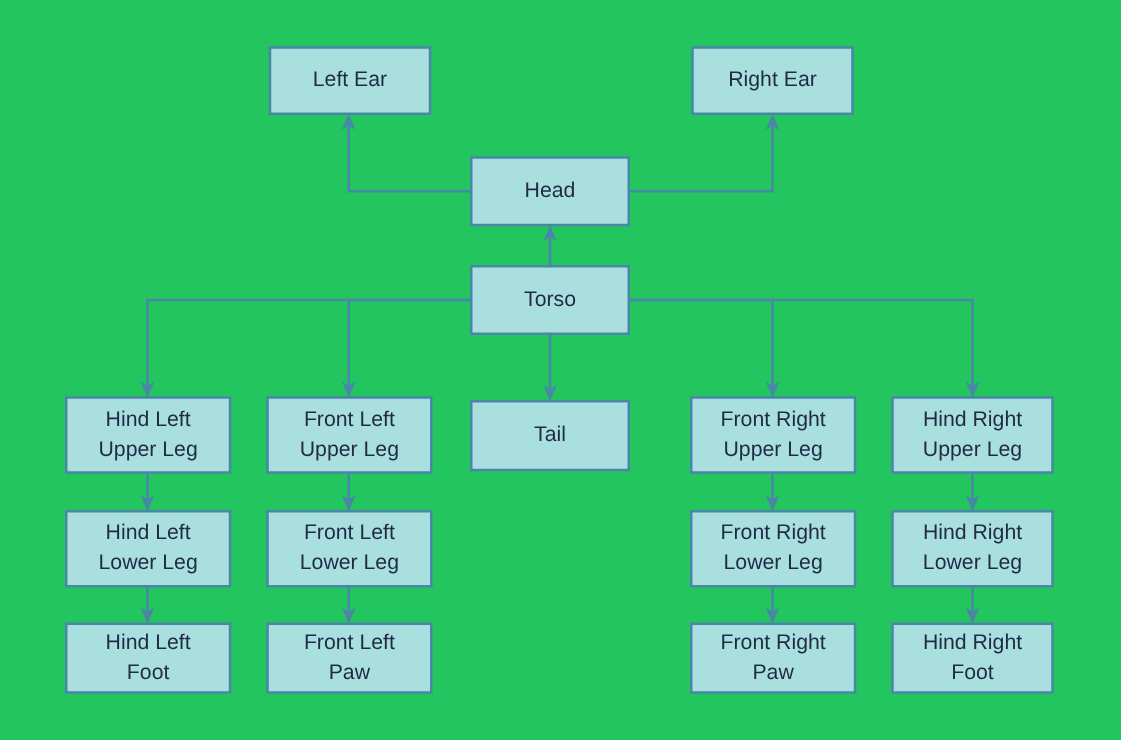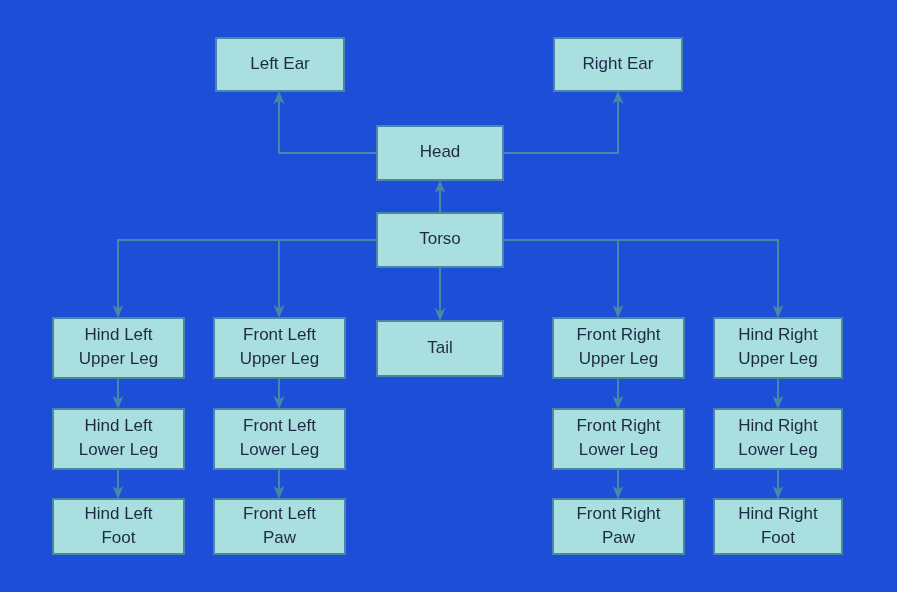--- a/index.html
+++ b/index.html
@@ -11,21 +11,21 @@
   body {
     width: 897px;
     height: 592px;
     font-family: "Liberation Sans", sans-serif;
     overflow: hidden;
   }
   #diagram-root {
     position: relative;
     width: 897px;
     height: 592px;
-    background: #1d4ed8;
+    background: #22c55e;
   }
   svg#diagram-svg {
     display: block;
     width: 897px;
     height: 592px;
   }
   .node-rect {
     fill: #aadfe0;
     stroke: #4a86a8;
     stroke-width: 2;

